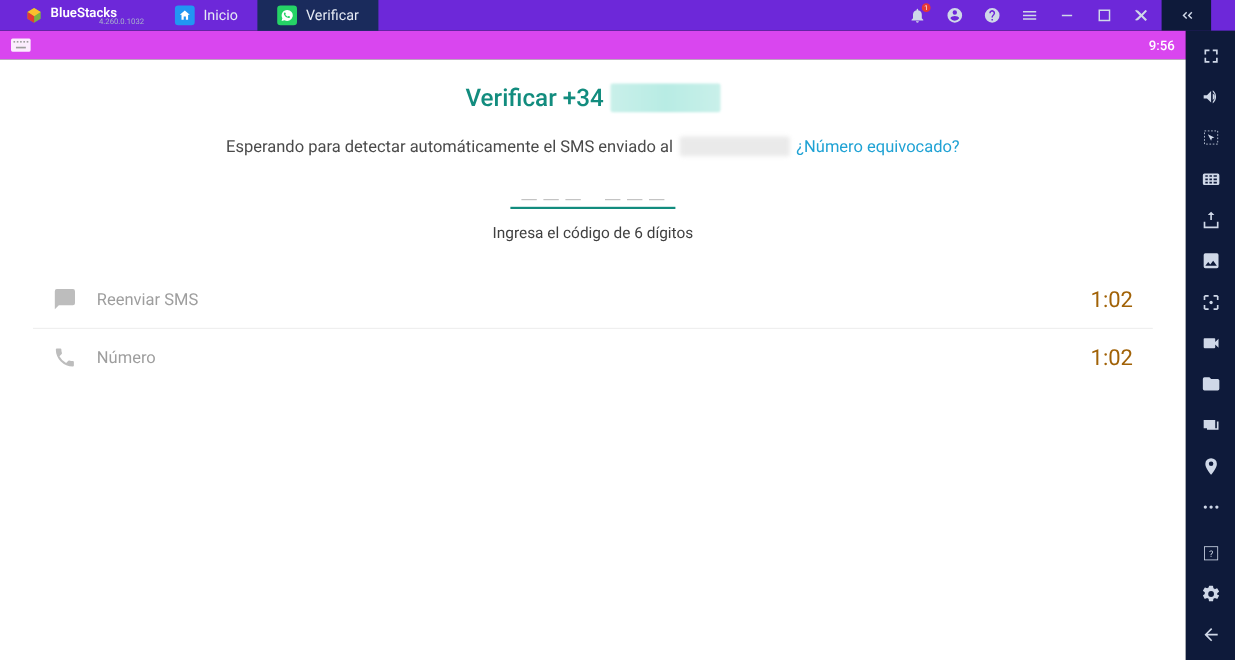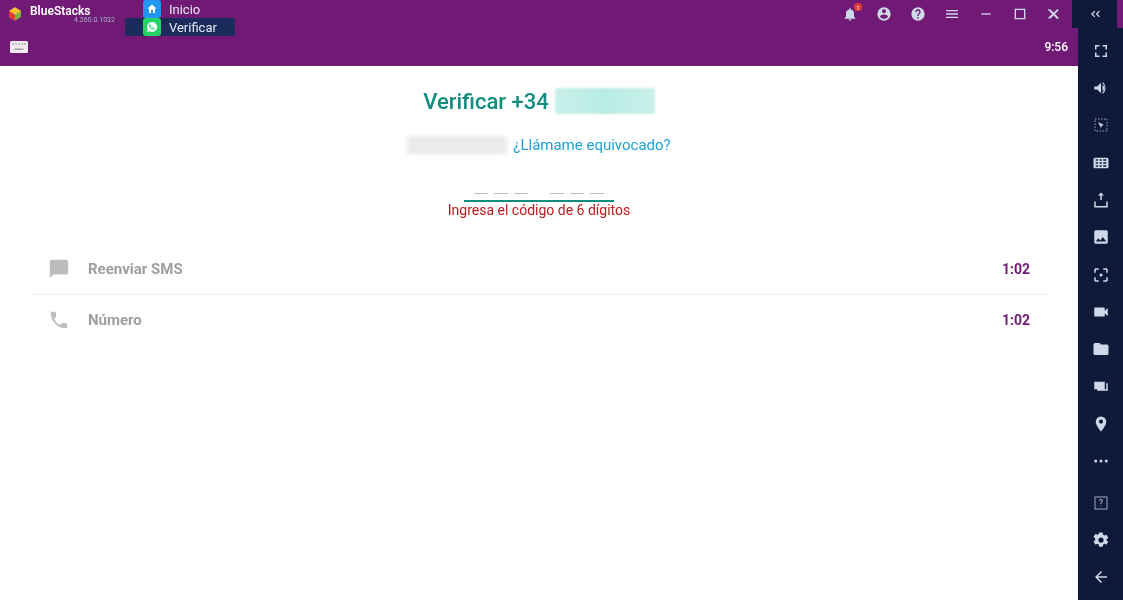--- a/index.html
+++ b/index.html
@@ -1,66 +1,66 @@
 <!DOCTYPE html>
 <html><head>
 <meta charset="utf-8">
 <style>
 * { margin: 0; padding: 0; box-sizing: border-box; font-family: -apple-system, BlinkMacSystemFont, "Segoe UI", Roboto, Arial, sans-serif; }
 body { width: 1123px; height: 600px; background: #0e1a3a; overflow: hidden; display: flex; flex-direction: column; }
 
 
-.title-bar { height: 28px; background: #701a75; display: flex; align-items: center; padding: 0 6px; color: #fff; }
+.title-bar { height: 28px; background: #6d28d9; display: flex; align-items: center; padding: 0 22px; color: #fff; }
 .logo { width: 18px; height: 18px; margin-right: 6px; }
 .brand-wrap { display: flex; flex-direction: column; line-height: 1; }
 .brand { font-size: 12px; font-weight: 600; }
 .brand-ver { font-size: 7px; color: #a8b3cc; margin-left: 44px; }
-.tabs { display: flex; margin-left: 10px; height: 100%; flex-direction: column; }
+.tabs { display: flex; margin-left: 10px; height: 100%; }
 .tab { display: flex; align-items: center; gap: 8px; padding: 0 18px; font-size: 13px; color: #e6ebf5; cursor: pointer; position: relative; }
 .tab .tab-icon { width: 18px; height: 18px; border-radius: 3px; display: flex; align-items: center; justify-content: center; }
 .tab-home-ico { background: #2196f3; }
 .tab-wa-ico { background: #25d366; }
 .tab-active { background: #1a2b5c; }
 .spacer { flex: 1; }
 .title-icons { display: flex; align-items: center; gap: 18px; padding-right: 10px; }
 .title-icons .ti { width: 16px; height: 16px; display: flex; align-items: center; justify-content: center; color: #cfd8e8; cursor: pointer; position: relative; }
 .badge { position: absolute; top: -3px; right: -4px; width: 8px; height: 8px; background: #e53935; border-radius: 50%; font-size: 6px; color:#fff; display:flex; align-items:center; justify-content:center;}
 
 
 .main-row { flex: 1; display: flex; min-height: 0; }
 .app-area { flex: 1; display: flex; flex-direction: column; background: #000; }
 .side-rail { width: 45px; background: #0e1a3a; display: flex; flex-direction: column; align-items: center; padding: 6px 0; gap: 4px; }
 .side-rail .ri { width: 34px; height: 34px; display: flex; align-items: center; justify-content: center; color: #cfd8e8; cursor: pointer; }
 .side-rail .ri svg { width: 18px; height: 18px; }
 .rail-spacer { flex: 1; }
 .collapse-btn { height: 28px; width: 45px; display:flex; align-items:center; justify-content:center; color:#cfd8e8; cursor:pointer; background:#0e1a3a; }
 
 
-.status-bar { height: 38px; background: #701a75; display: flex; align-items: center; padding: 0 10px; color: #fff; font-size: 12px; }
+.status-bar { height: 26px; background: #d946ef; display: flex; align-items: center; padding: 0 10px; color: #fff; font-size: 12px; }
 .status-bar .kb-icon { width: 18px; height: 14px; }
 .status-bar .time { margin-left: auto; font-weight: 500; }
 
 
 .wa-screen { flex: 1; background: #fff; display: flex; flex-direction: column; align-items: center; }
 .verify-title { margin-top: 22px; display:flex; align-items:center; gap:6px; }
 .verify-title-text { color: #128c7e; font-size: 22px; font-weight: 500; }
 .blur-num { display:inline-block; width: 100px; height: 26px; background: linear-gradient(90deg,#c9f0ea,#b8ece4,#c9f0ea); border-radius:2px; filter: blur(1px); }
 .verify-sub { margin-top: 22px; font-size: 15px; color: #4a4a4a; display:flex; align-items:center; gap:6px; flex-wrap:wrap; justify-content:center;}
 .blur-num-sm { display:inline-block; width: 100px; height: 18px; background: #eaeaea; filter: blur(2px); border-radius:2px;}
 .wrong-link { color: #1fa2d4; cursor: pointer; }
 
 .code-entry { margin-top: 28px; width: 150px; border-bottom: 2px solid #128c7e; padding-bottom: 6px; display:flex; justify-content:center; gap:6px;}
 .code-dash { width: 14px; border-bottom: 1px solid #bdbdbd; height: 12px; }
 .code-gap { width: 10px; }
-.code-hint { color: #b91c1c; font-size: 14px; }
+.code-hint { margin-top: 14px; color: #404040; font-size: 14px; }
 
 .options { margin-top: 26px; width: calc(100% - 60px); }
-.opt-row { display:flex; align-items:center; padding: 14px 18px; color:#9e9e9e; font-size: 15px; font-weight: bold; }
+.opt-row { display:flex; align-items:center; padding: 14px 18px; color:#9e9e9e; font-size: 15px; }
 .opt-row .oi { width: 22px; height: 22px; margin-right: 18px; display:flex; align-items:center; justify-content:center; }
-.opt-row .timer { margin-left:auto; color:#701a75; font-size:14px;}
+.opt-row .timer { margin-left:auto; color:#a16207; font-size:20px;}
 .opt-divider { height:1px; background:#eee; margin: 0; }
 
 svg { fill: currentColor; }
 </style>
 </head>
 <body>
 
 <div class="title-bar">
   <svg class="logo" viewBox="0 0 24 24">
       <path fill="#7cb342" d="M4 8 L12 3 L20 8 L20 16 L12 21 L4 16 Z"></path>
@@ -151,22 +151,23 @@
         </svg>
       <span class="time">9:56</span>
     </div>
 
     <div class="wa-screen">
       <div class="verify-title">
         <span class="verify-title-text">Verificar +34</span>
         <span class="blur-num"></span>
       </div>
       <div class="verify-sub">
+        <span>Esperando para detectar automáticamente el SMS enviado al</span>
         <span class="blur-num-sm"></span>
-        <span class="wrong-link">¿Llámame equivocado?</span>
+        <span class="wrong-link">¿Número equivocado?</span>
       </div>
       <div class="code-entry">
         <span class="code-dash"></span>
           <span class="code-dash"></span>
           <span class="code-dash"></span>
         <span class="code-gap"></span>
         <span class="code-dash"></span>
           <span class="code-dash"></span>
           <span class="code-dash"></span>
       </div>

